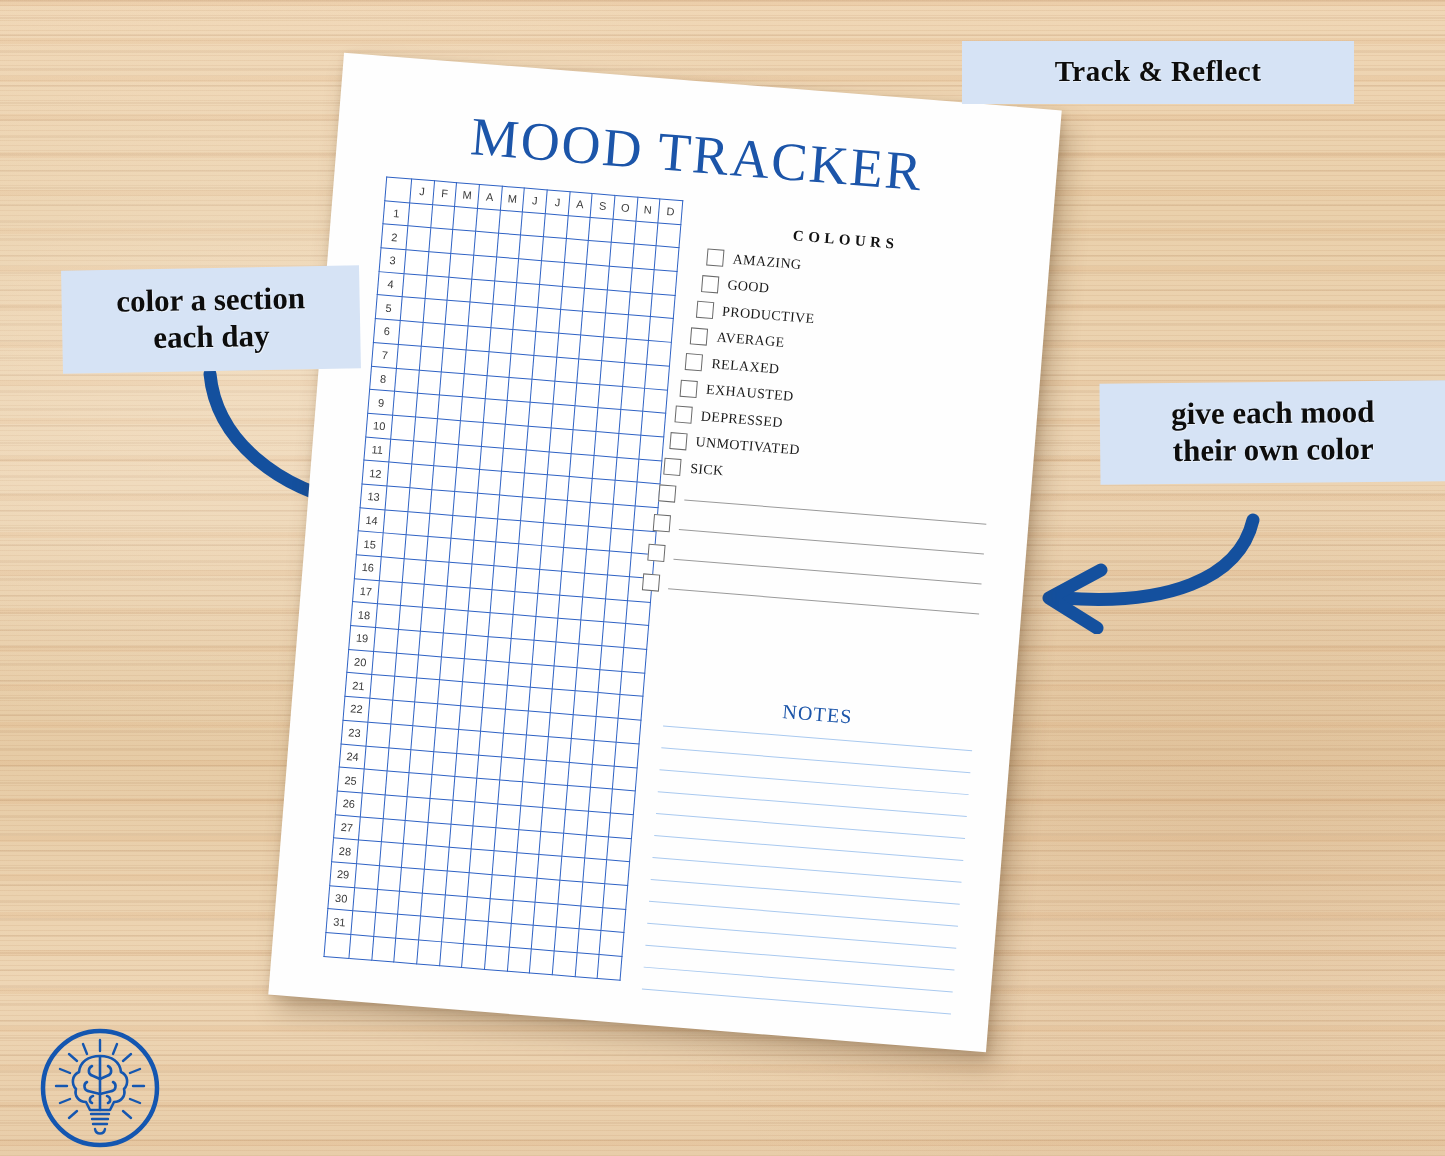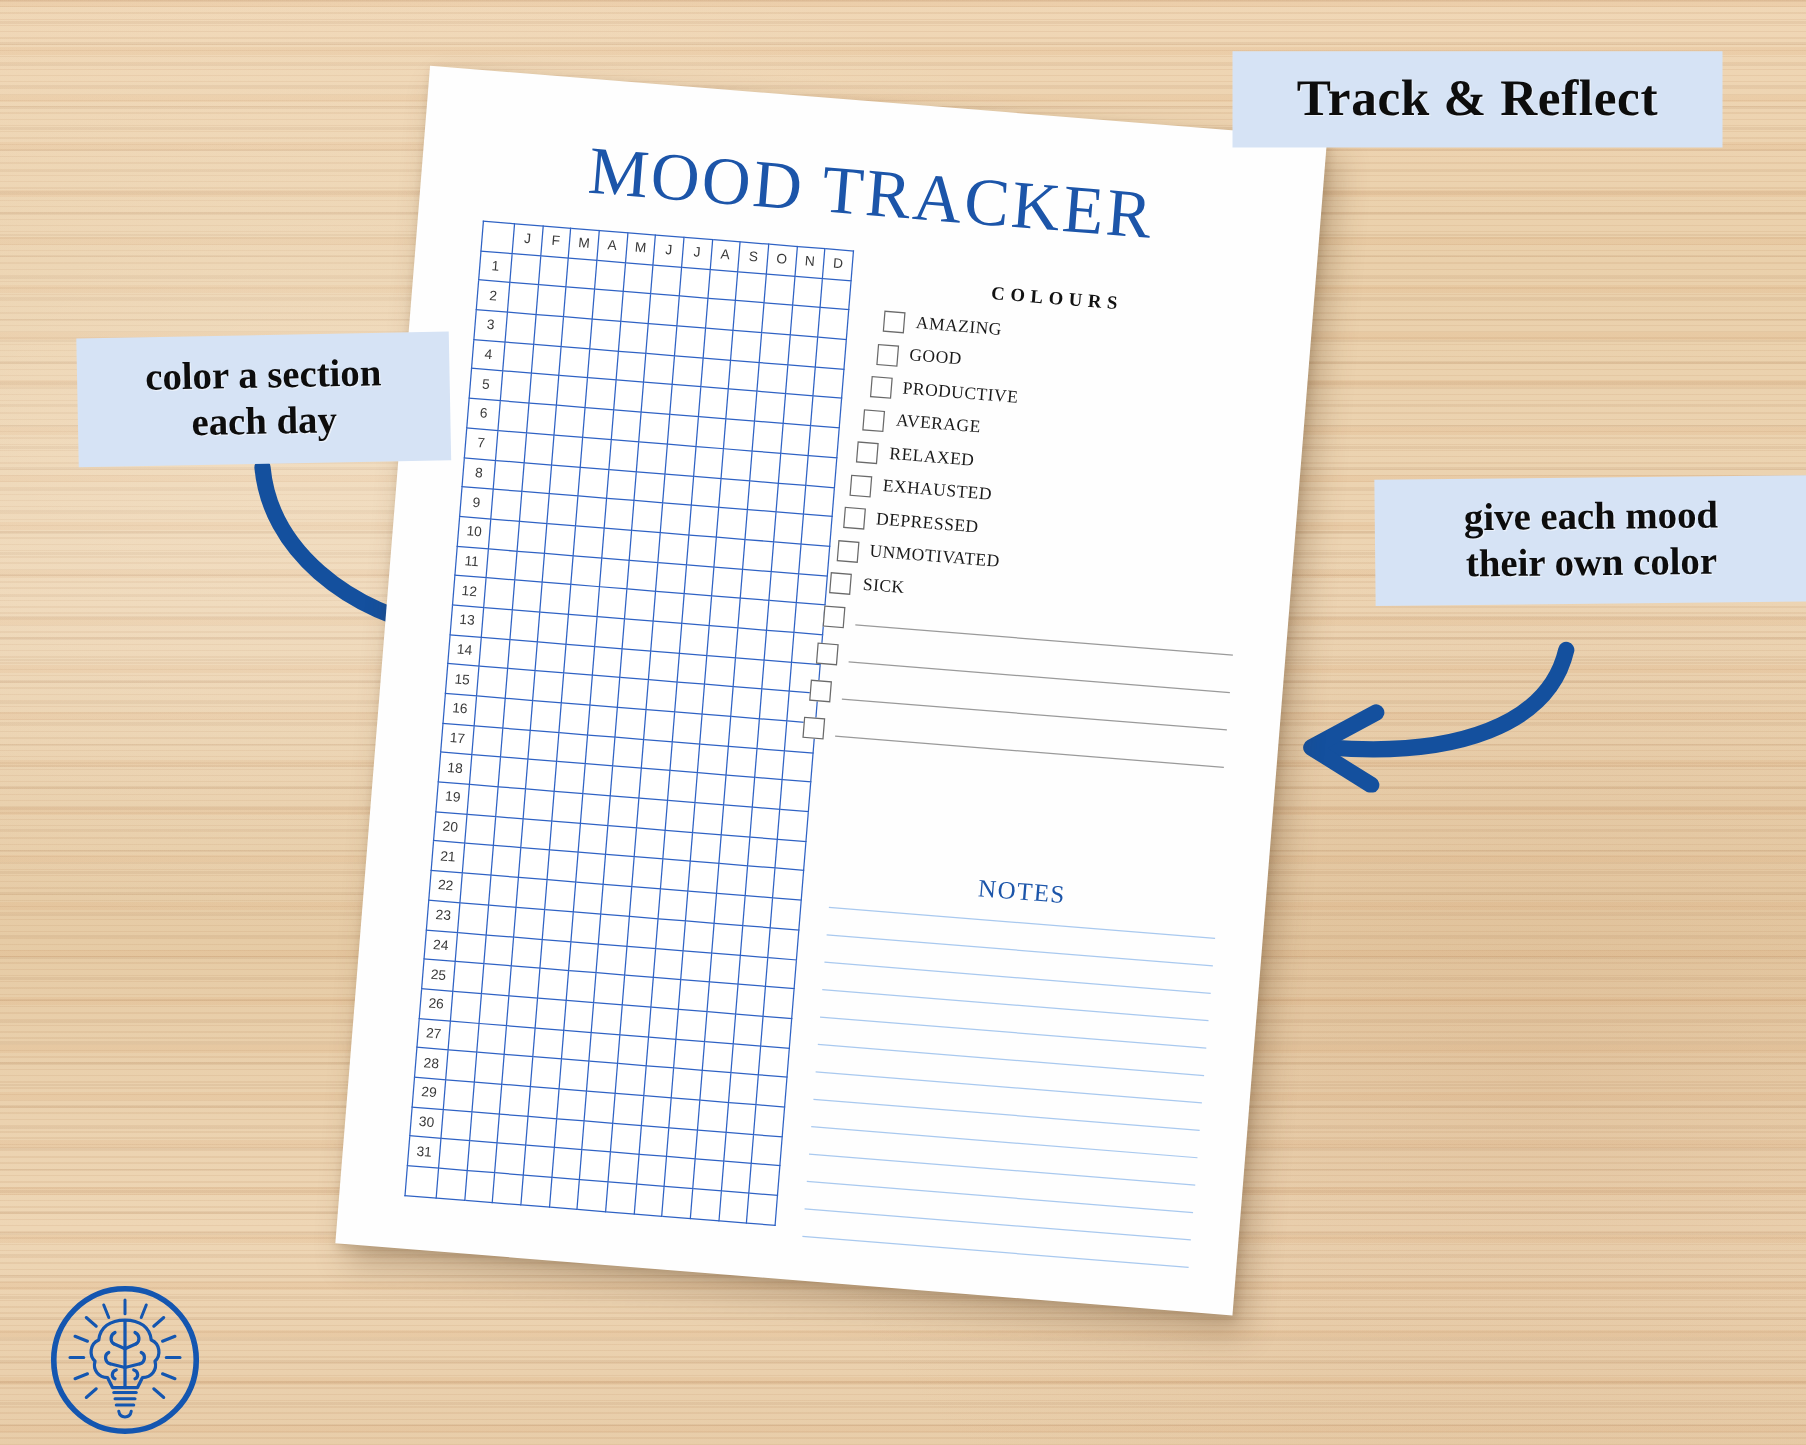--- a/index.html
+++ b/index.html
@@ -94,21 +94,21 @@
 
   
   .callout{
     position:absolute;background:#d6e3f5;
     font-family:"Liberation Serif", serif;font-weight:bold;color:#0d0d0d;
     text-align:center;line-height:1.18;
     text-shadow:1px 1px 0 rgba(255,255,255,.5);
   }
   #cal-left{left:62px;top:268px;width:282px;padding:14px 8px 16px;font-size:31px;transform:rotate(-1.1deg);}
   #cal-right{left:1100px;top:382px;width:330px;padding:13px 8px 15px;font-size:31px;transform:rotate(-0.6deg);}
-  #cal-top{left:962px;top:41px;width:376px;padding:13px 8px 16px;font-size:41px;letter-spacing:.5px;margin-left:24px;}
+  #cal-top{left:962px;top:41px;width:376px;padding:13px 8px 16px;font-size:29px;letter-spacing:.5px;}
 
   
   #logo{position:absolute;left:38px;top:1026px;width:124px;height:124px;}
 </style>
 </head>
 <body>
 
 <div id="wood"></div>
 
 <svg id="arrow-left" width="230" height="175" style="position:absolute;left:180px;top:358px;">

